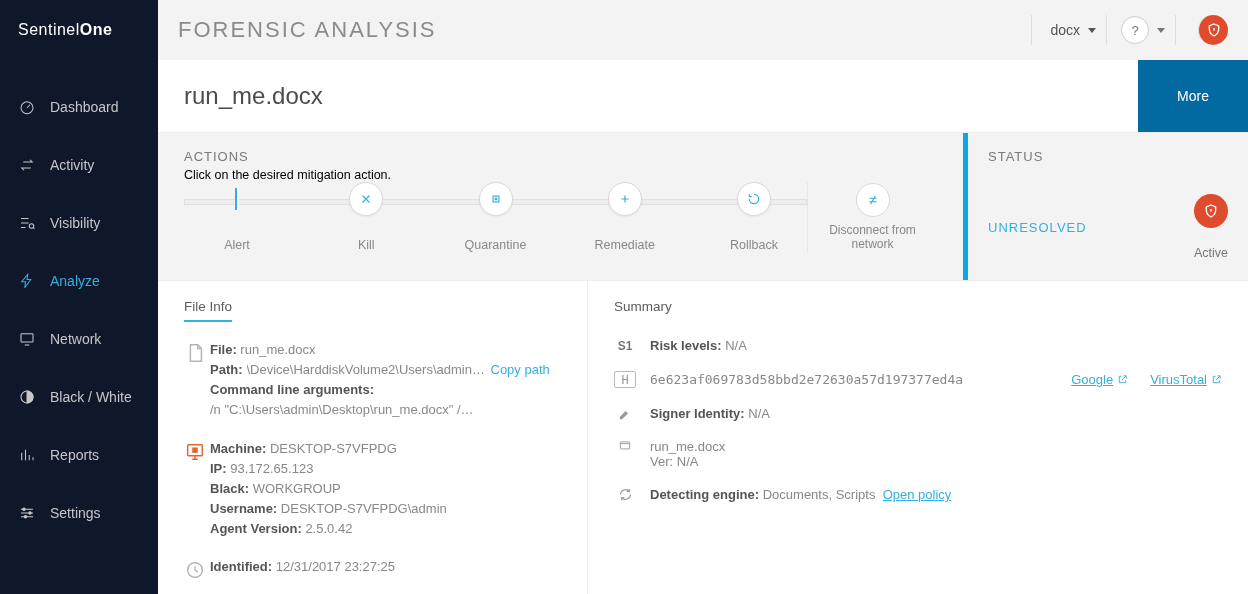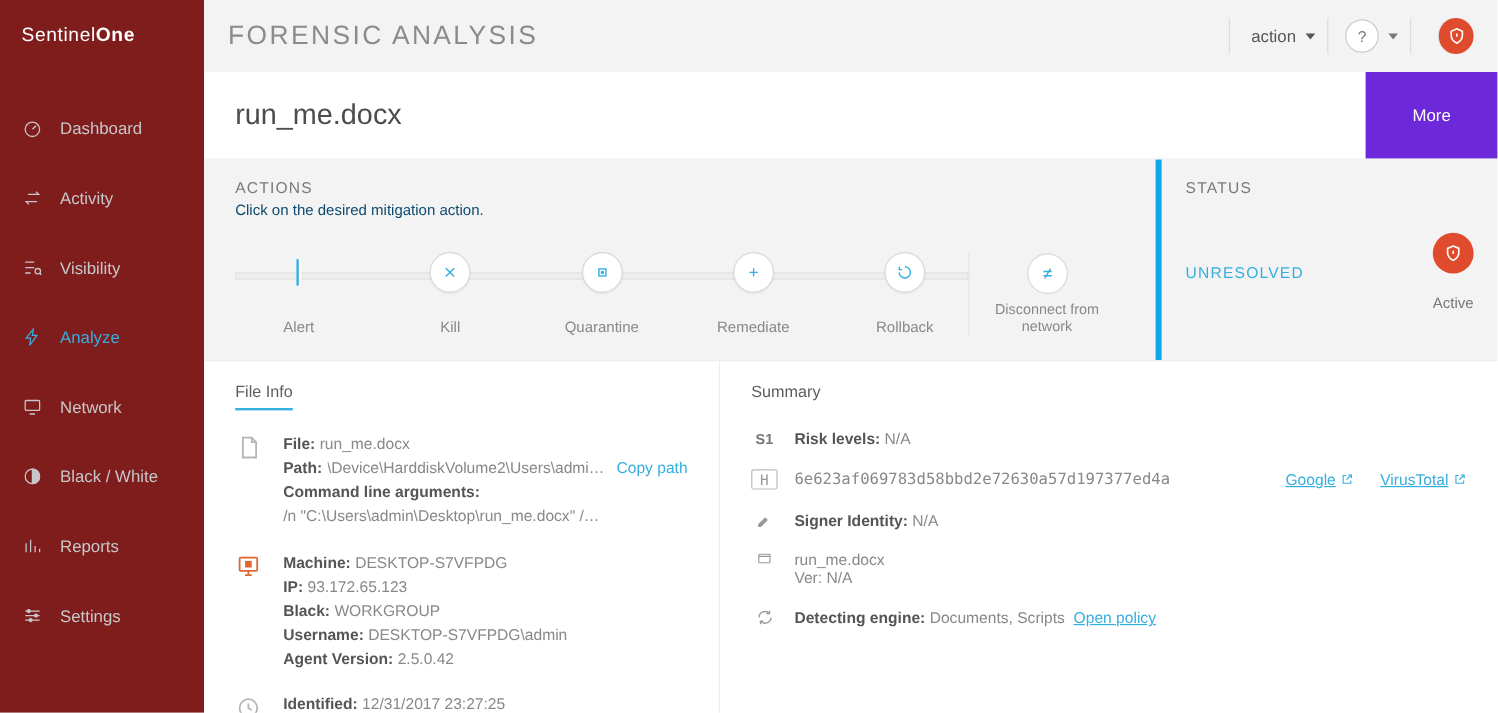--- a/index.html
+++ b/index.html
@@ -1,21 +1,21 @@
 <!DOCTYPE html>
 <html><head>
 <meta charset="utf-8">
 <style>
   * { box-sizing: border-box; margin: 0; padding: 0; }
   html, body { height: 100%; }
   body { font-family: -apple-system, "Helvetica Neue", Arial, sans-serif; color:#585858; background:#fff; width:1248px; height:594px; overflow:hidden; font-size:13px; }
   .app { display:flex; height:100%; width:100%; }
 
   
-  .sidebar { width:170px; background:#7f1d1d; color:#c5c5c5; display:flex; flex-direction:column; padding-top:0; }
+  .sidebar { width:158px; background:#0f172a; color:#c5c5c5; display:flex; flex-direction:column; padding-top:0; }
   .brand { height:60px; display:flex; align-items:center; padding-left:18px; color:#fff; font-size:16px; letter-spacing:.5px; }
   .brand .s { font-weight:300; }
   .brand .o { font-weight:600; }
   .nav { padding-top:18px; }
   .nav-item { display:flex; align-items:center; height:58px; padding-left:18px; cursor:pointer; color:#c7c7c9; gap:14px; }
   .nav-item.active { color:#35aee0; }
   .nav-item .nicon { width:18px; height:18px; flex:0 0 18px; display:flex; align-items:center; justify-content:center; }
   .nav-item .nicon svg { width:18px; height:18px; stroke:currentColor; fill:none; stroke-width:1.4; }
   .nav-item .nlabel { font-size:14px; }
 
@@ -29,28 +29,28 @@
   .tr-user { color:#555; font-size:14px; display:flex; align-items:center; gap:8px; cursor:pointer; border-left:1px solid #ddd; padding-left:18px; height:30px;}
   .tr-help-group { display:flex; align-items:center; gap:8px; border-left:1px solid #ddd; padding-left:14px; height:30px;}
   .tr-help { width:28px; height:28px; border-radius:50%; border:1px solid #ccc; display:flex; align-items:center; justify-content:center; color:#777; cursor:pointer; background:#fff;}
   .tr-caret { color:#777; cursor:pointer; }
   .tr-shield { width:30px; height:30px; border-radius:50%; background:#e04b2e; display:flex; align-items:center; justify-content:center; color:#fff; cursor:pointer; margin-left:8px; border-left:1px solid #ddd; box-shadow:0 0 0 4px #f3f3f3; }
   .tr-shield-wrap { border-left:1px solid #ddd; padding-left:14px; height:30px; display:flex; align-items:center;}
 
   
   .titlerow { display:flex; background:#fff; border-bottom:1px solid #eee; }
   .titlerow .tl { padding:22px 26px; font-size:24px; font-weight:300; color:#4c4c4c; flex:1; }
-  .titlerow .more { width:110px; background:#6d28d9; color:#fff; display:flex; align-items:center; justify-content:center; font-size:14px; cursor:pointer;margin-left:40px; }
+  .titlerow .more { width:110px; background:#0369a1; color:#fff; display:flex; align-items:center; justify-content:center; font-size:14px; cursor:pointer;margin-left:40px; }
 
   
   .meta-row { display:flex; background:#f3f3f3; border-bottom:1px solid #eee; }
   .actions-box { flex:1; padding:16px 26px 20px 26px; border-right:5px solid #0ea5e9; min-width:0; }
   .status-box { width:280px; padding:16px 20px 20px 20px; }
   .box-head { color:#7a7a7a; font-size:13px; letter-spacing:1px; margin-bottom:4px; }
-  .actions-sub { color:#0c4a6e; font-size:12.5px; margin-bottom:28px; }
+  .actions-sub { color:#000000; font-size:12.5px; }
   .track-wrap { display:flex; align-items:stretch; }
   .track { flex:1; position:relative; height:70px; min-width:0;}
   .track-line { position:absolute; top:17px; left:0; right:0; height:6px; background:#eee; border:1px solid #e1e1e1; }
   .steps { position:relative; display:flex; justify-content:space-between; height:100%; padding:0 8px; }
   .step { position:relative; display:flex; flex-direction:column; align-items:center; width:90px; }
   .step .circ { width:34px; height:34px; border-radius:50%; background:#fff; border:1px solid #d9d9d9; display:flex; align-items:center; justify-content:center; color:#35aee0; cursor:pointer; z-index:2; box-shadow:0 1px 2px rgba(0,0,0,.06);}
   .step.alert .circ { width:4px; height:22px; border:none; border-left:2px solid #35aee0; border-radius:0; margin-top:6px; box-shadow:none;}
   .step .slabel { margin-top:auto; color:#888; font-size:12.5px; text-align:center; }
   .disconnect { width:130px; border-left:1px solid #e6e6e6; display:flex; flex-direction:column; align-items:center; justify-content:center; gap:6px; padding:0 6px; }
   .disconnect .circ { width:34px; height:34px; border-radius:50%; background:#fff; border:1px solid #d9d9d9; display:flex; align-items:center; justify-content:center; color:#35aee0; cursor:pointer; }
@@ -61,21 +61,21 @@
   .status-active .scirc { width:34px; height:34px; border-radius:50%; background:#e04b2e; display:flex; align-items:center; justify-content:center; color:#fff; }
   .status-active .alabel { color:#777; font-size:12.5px; }
 
   
   .detail { flex:1; display:flex; min-height:0; }
   .detail-col { padding:18px 26px; }
   .fileinfo { width:430px; border-right:1px solid #eee; }
   .summary { flex:1; }
   .col-head { color:#5d5d5d; font-size:13.5px; padding-bottom:6px; margin-bottom:18px; display:inline-block; }
   .fileinfo .col-head { border-bottom:2px solid #35aee0; }
-  .info-block { display:flex; gap:14px; margin-bottom:18px; }
+  .info-block { display:flex; margin-bottom:18px; }
   .ib-icon { width:26px; flex:0 0 26px; padding-top:2px; color:#b5b5b5; }
   .ib-icon.orange { color:#e0662e; }
   .ib-icon svg { width:22px; height:22px; }
   .ib-body { font-size:13px; line-height:1.55; color:#555; min-width:0; }
   .ib-body .lab { font-weight:600; color:#555; }
   .ib-body .val { color:#888; }
   .ib-body .link { color:#35aee0; cursor:pointer; }
   .pathline { display:flex; gap:4px; white-space:nowrap; overflow:hidden;}
   .pathline .pathtxt { overflow:hidden; text-overflow:ellipsis; color:#888; max-width:240px; display:inline-block;}
   .sum-row { display:flex; align-items:center; gap:14px; margin-bottom:18px; font-size:13px; }
@@ -174,21 +174,21 @@
       </div>
     </nav>
   </aside>
 
   <main class="main">
 
     <div class="topbar">
       <div class="topbar-title">FORENSIC ANALYSIS</div>
       <div class="topbar-right">
         <div class="tr-user">
-          <span>action</span>
+          <span>docx</span>
           <span class="caret-down"></span>
         </div>
         <div class="tr-help-group">
           <div class="tr-help">
               <span>?</span>
             </div>
           <span class="tr-caret caret-down"></span>
         </div>
         <div class="tr-shield-wrap">
           <div class="tr-shield">

